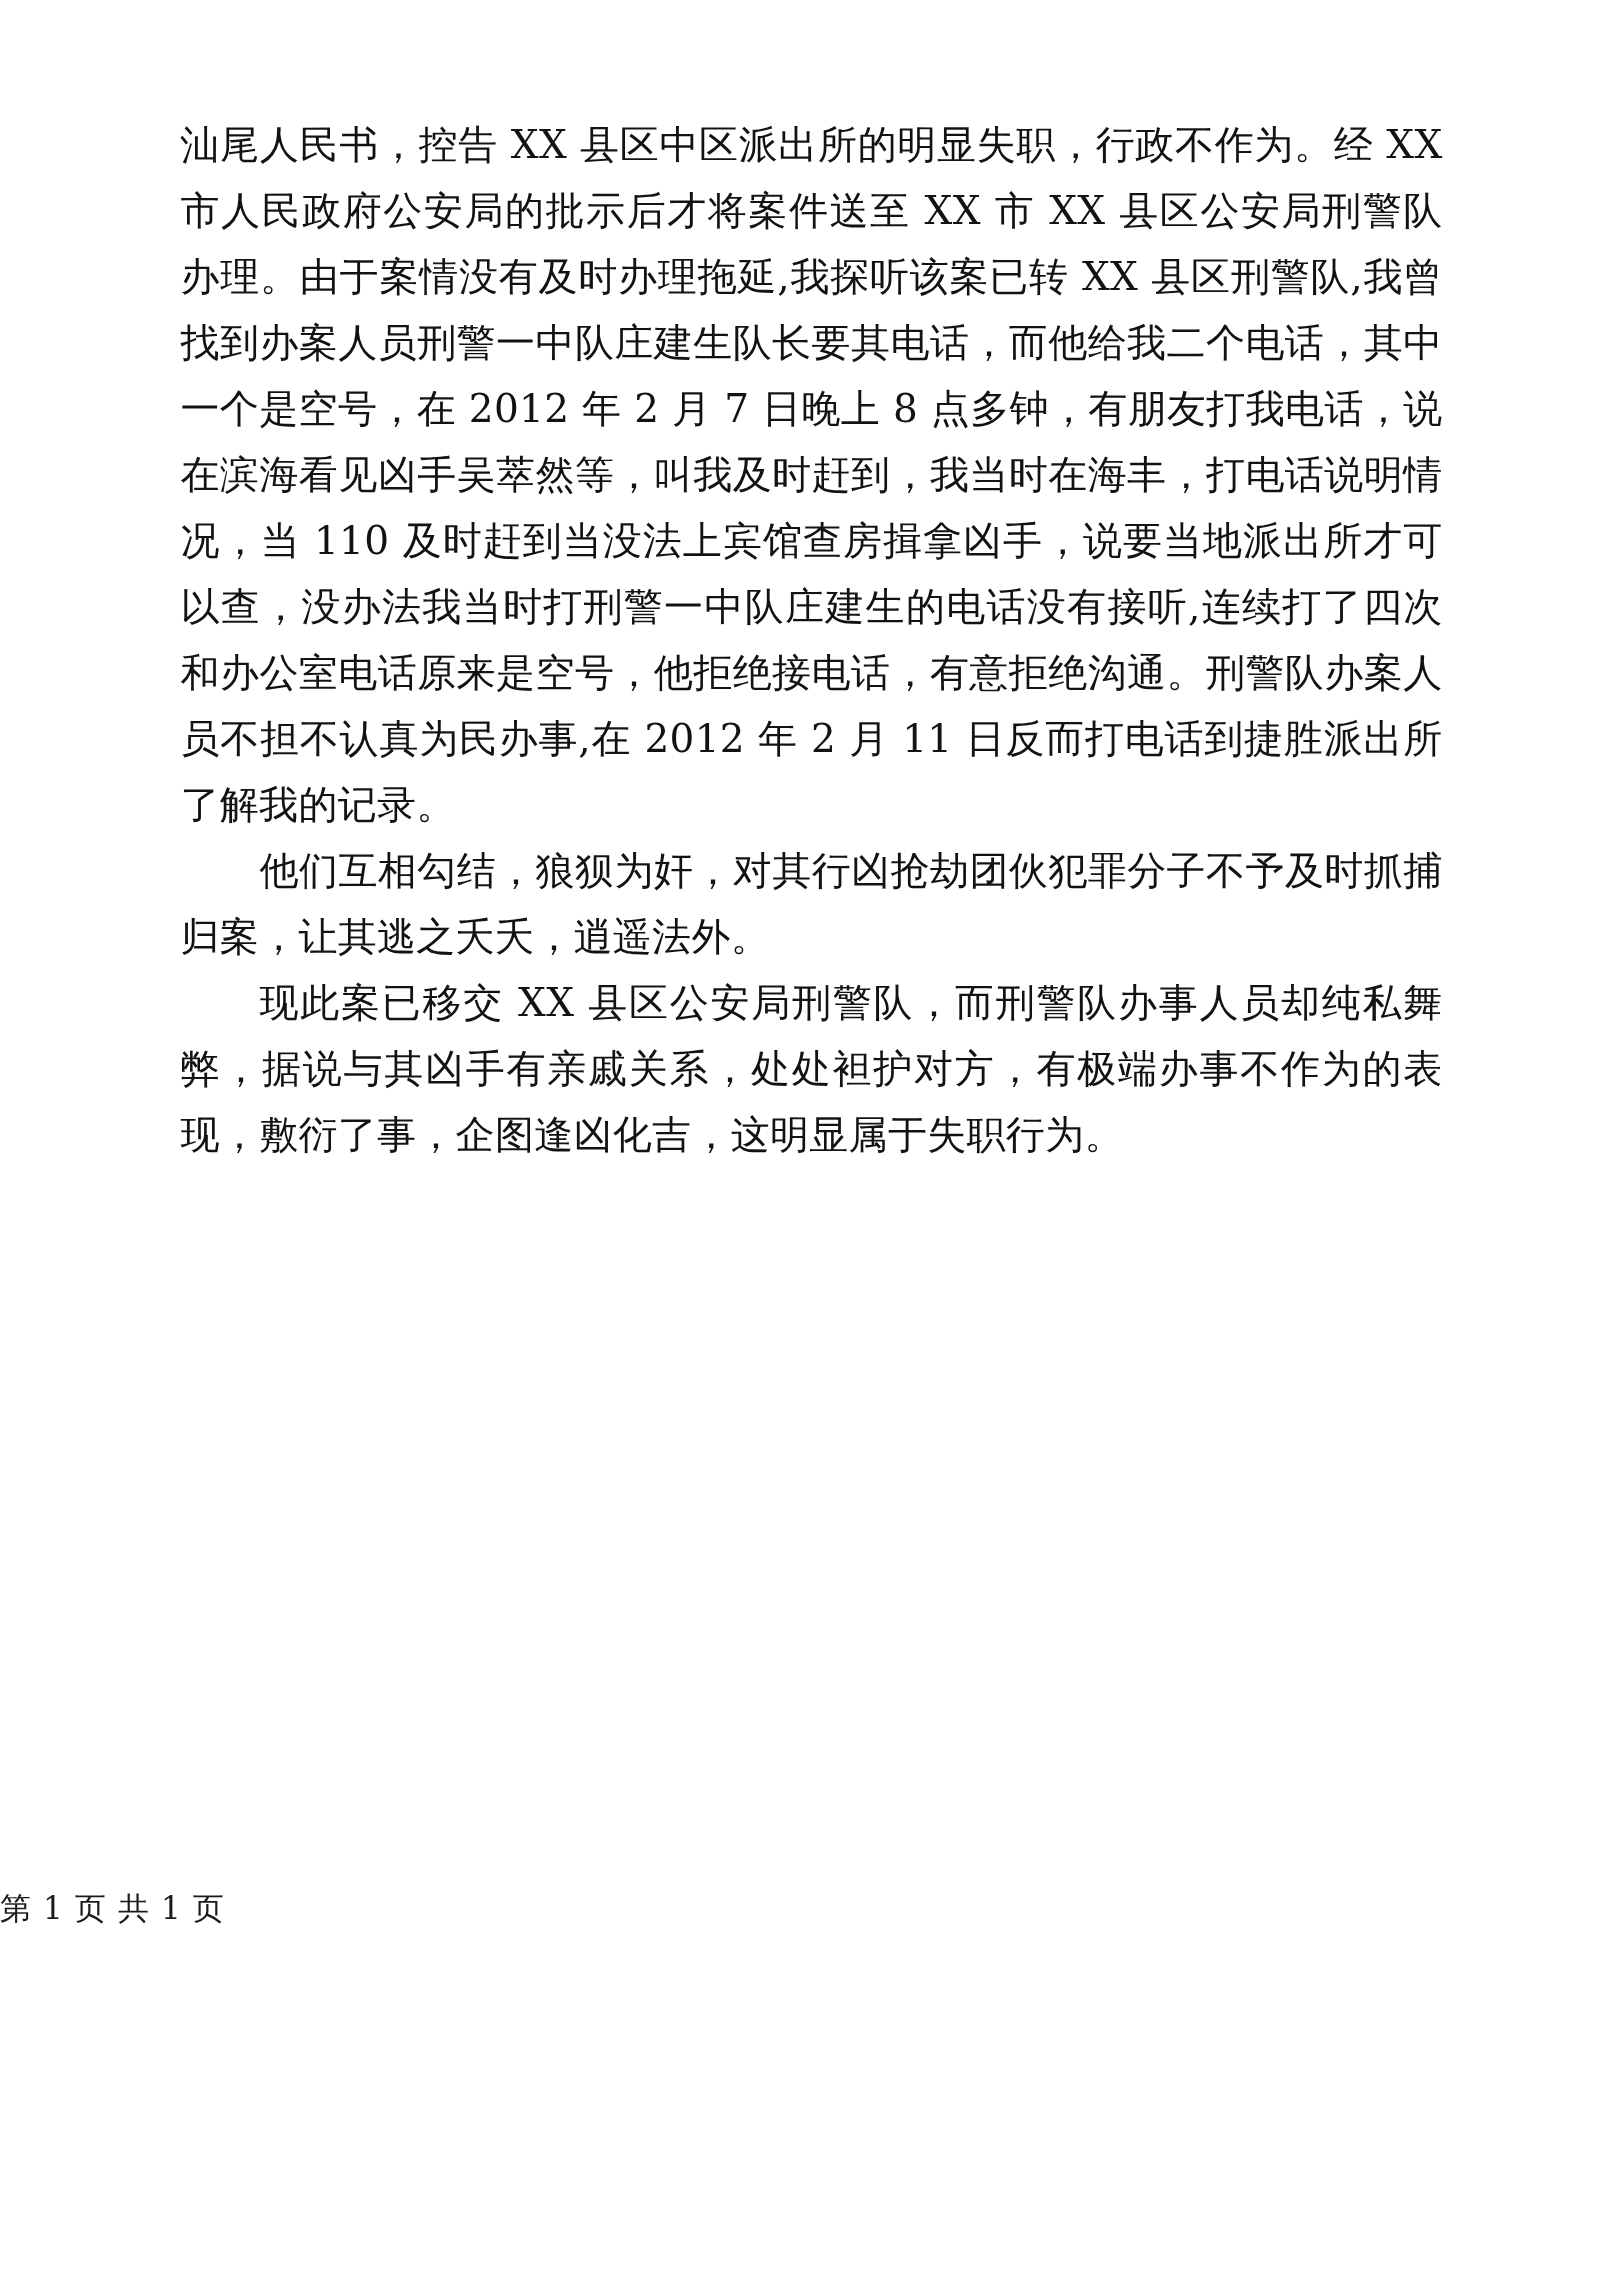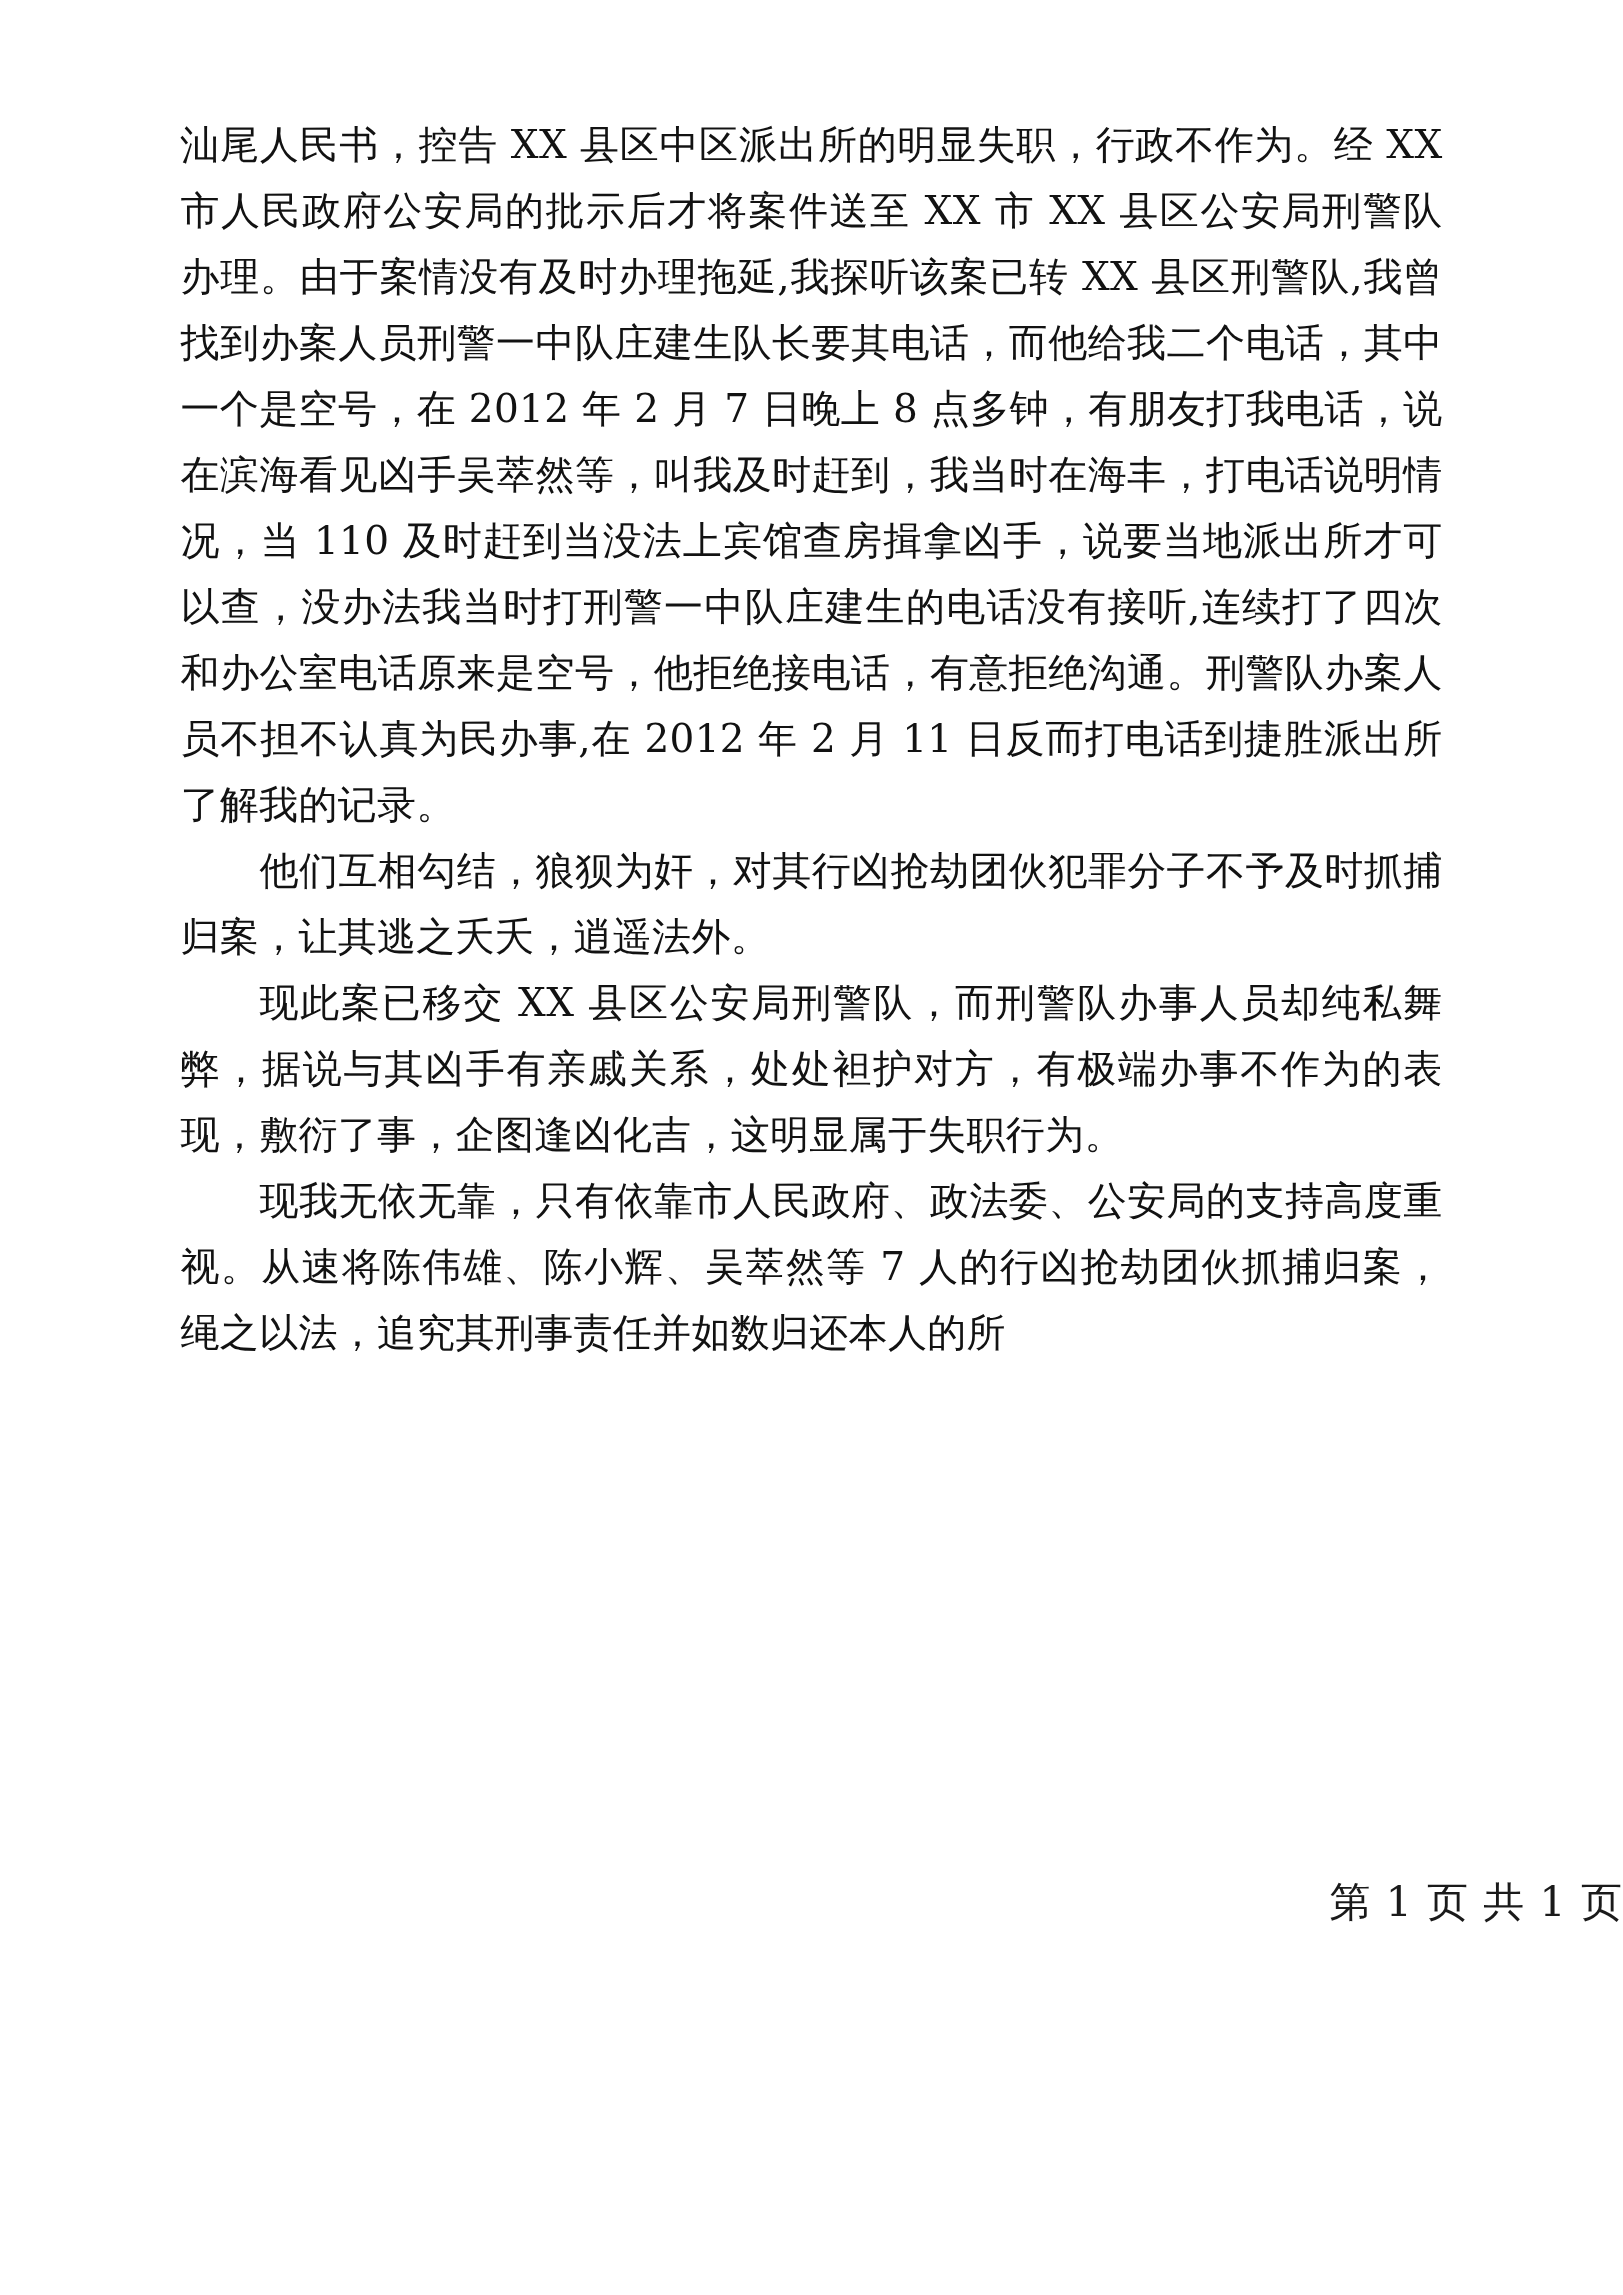--- a/index.html
+++ b/index.html
@@ -35,32 +35,31 @@
     word-break: break-all;
   }
   .para.indent {
     text-indent: 79px;
   }
   .footer {
     position: absolute;
     left: 0;
     right: 0;
     bottom: 71px;
-    text-align: right;
-    font-size: 41px;
+    text-align: left;
+    font-size: 31px;
     letter-spacing: 1.1px;
     color: #1a1a1a;
     font-family: "DejaVu Serif", "Liberation Serif", serif;
   }
 </style>
 </head>
 <body>
 
 <div class="page">
   <div class="doc-body">
     <p class="para">汕尾人民书，控告 XX 县区中区派出所的明显失职，行政不作为。经 XX 市人民政府公安局的批示后才将案件送至 XX 市 XX 县区公安局刑警队办理。由于案情没有及时办理拖延,我探听该案已转 XX 县区刑警队,我曾找到办案人员刑警一中队庄建生队长要其电话，而他给我二个电话，其中一个是空号，在 2012 年 2 月 7 日晚上 8 点多钟，有朋友打我电话，说在滨海看见凶手吴萃然等，叫我及时赶到，我当时在海丰，打电话说明情况，当 110 及时赶到当没法上宾馆查房揖拿凶手，说要当地派出所才可以查，没办法我当时打刑警一中队庄建生的电话没有接听,连续打了四次和办公室电话原来是空号，他拒绝接电话，有意拒绝沟通。刑警队办案人员不担不认真为民办事,在 2012 年 2 月 11 日反而打电话到捷胜派出所了解我的记录。</p>
     <p class="para indent">他们互相勾结，狼狈为奸，对其行凶抢劫团伙犯罪分子不予及时抓捕归案，让其逃之夭夭，逍遥法外。</p>
     <p class="para indent">现此案已移交 XX 县区公安局刑警队，而刑警队办事人员却纯私舞弊，据说与其凶手有亲戚关系，处处袒护对方，有极端办事不作为的表现，敷衍了事，企图逢凶化吉，这明显属于失职行为。</p>
-    <p class="para indent">现我无依无靠，只有依靠市人民政府、政法委、公安局的支持高度重视。从速将陈伟雄、陈小辉、吴萃然等 7 人的行凶抢劫团伙抓捕归案，绳之以法，追究其刑事责任并如数归还本人的所</p>
   </div>
   <div class="footer">第 1 页 共 1 页</div>
 </div>
 
 
 </body></html>

